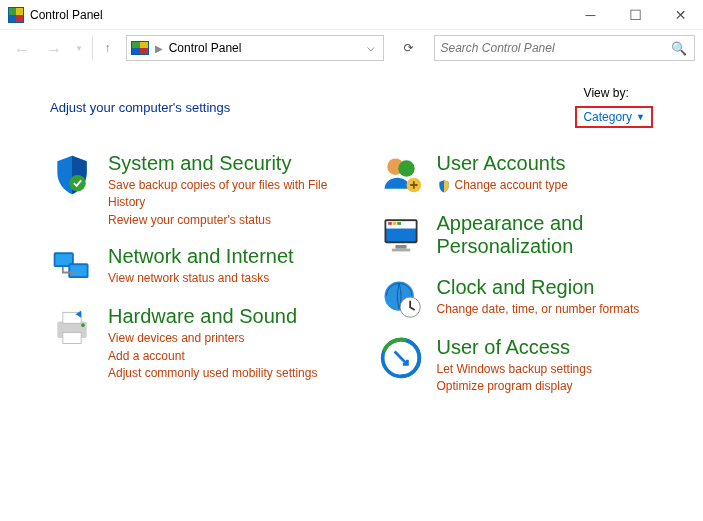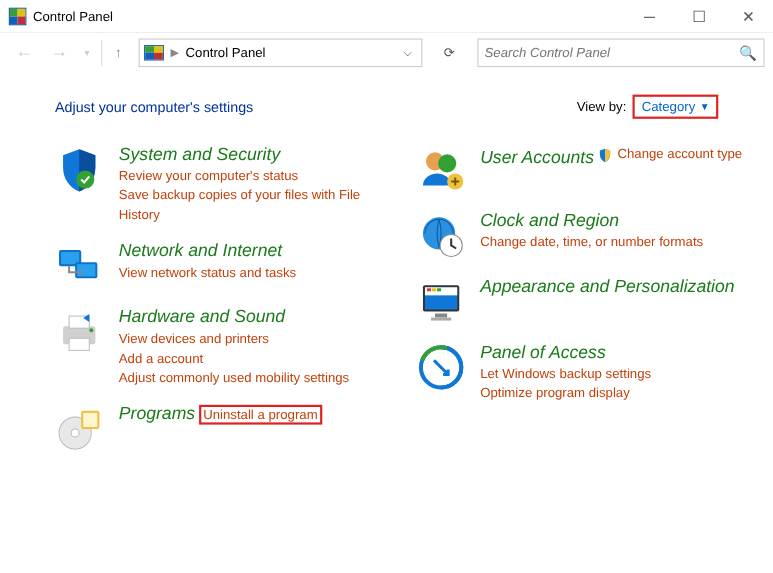--- a/index.html
+++ b/index.html
@@ -23,31 +23,31 @@
   .addr .spacer { flex: 1; }
   .addr .drop { color: #555; font-size: 10px; padding: 0 4px; }
   .refresh { width: 30px; height: 26px; display: flex; align-items: center; justify-content: center; color: #555; margin-left: 6px; }
   .search { flex: 1; height: 26px; border: 1px solid #ccc; display: flex; align-items: center; padding: 0 6px; margin-left: 6px; }
   .search input { flex: 1; border: none; outline: none; font-size: 12px; color: #777; font-style: italic; background: transparent; }
   .search .mag { color: #777; font-size: 13px; }
   
   .content { padding: 20px 20px 10px 50px; }
   .header-row { display: flex; align-items: center; justify-content: space-between; margin-bottom: 24px; padding-right: 30px;}
   .main-heading { color: #00319c; font-size: 13px; font-weight: normal; }
-  .viewby { font-size: 12px; display: flex; align-items: center; gap: 6px; }
+  .viewby { font-size: 12px; display: flex; align-items: center; gap: 6px; flex-direction: column; }
   .viewby .cat { color: #0066cc; padding: 2px 4px; display: inline-flex; align-items: center; gap: 4px;}
   .viewby .cat .dd { font-size: 9px; }
-  .redbox { border: 2px solid #d22; padding: 0 2px; }
+  .redbox { border: 2px solid #d22; padding: 0 2px; margin-left: 16px; }
   
   .cats { display: flex; gap: 24px; }
   .col { flex: 1; }
   .cat-item { display: flex; gap: 14px; margin-bottom: 16px; }
   .cat-icon { width: 44px; height: 44px; flex-shrink: 0; position: relative; }
   .cat-body { flex: 1; }
-  .cat-title { color: #1a7a1a; font-size: 16px; margin-bottom: 2px; display: inline-block; font-style: italic; }
+  .cat-title { color: #1a7a1a; font-size: 20px; margin-bottom: 2px; display: inline-block; }
   .cat-link { color: #c2410c; font-size: 12px; display: block; line-height: 1.45; }
   .cat-link.boxed { display: inline-block; }
   
   
   .ic-shield svg, .ic-net svg, .ic-hw svg, .ic-prog svg, .ic-user svg, .ic-appear svg, .ic-clock svg, .ic-ease svg { width: 44px; height: 44px; }
 </style>
 </head>
 <body>
 
 <div class="titlebar">
@@ -113,22 +113,22 @@
         <div class="cat-icon ic-shield">
           <svg viewBox="0 0 48 48">
               <path d="M24 4 L40 10 V22 C40 34 33 42 24 46 C15 42 8 34 8 22 V10 Z" fill="#1177d6"></path>
               <path d="M24 4 L40 10 V22 C40 34 33 42 24 46 V4 Z" fill="#0a4f9e"></path>
               <circle cx="30" cy="34" r="9" fill="#33a033"></circle>
               <path d="M26 34 l3 3 5-6" stroke="#fff" stroke-width="2" fill="none"></path>
             </svg>
         </div>
         <div class="cat-body">
           <a class="cat-title">System and Security</a>
+          <a class="cat-link">Save backup copies of your files with File History</a>
           <a class="cat-link">Review your computer's status</a>
-          <a class="cat-link">Save backup copies of your files with File History</a>
         </div>
       </div>
 
       <div class="cat-item">
         <div class="cat-icon ic-net">
           <svg viewBox="0 0 48 48">
               <rect x="4" y="8" width="22" height="16" rx="2" fill="#0e72c7"></rect>
               <rect x="6" y="10" width="18" height="12" fill="#2aa0f0"></rect>
               <rect x="20" y="20" width="22" height="16" rx="2" fill="#0e72c7"></rect>
               <rect x="22" y="22" width="18" height="12" fill="#2aa0f0"></rect>
@@ -152,36 +152,20 @@
             </svg>
         </div>
         <div class="cat-body">
           <a class="cat-title">Hardware and Sound</a>
           <a class="cat-link">View devices and printers</a>
           <a class="cat-link">Add a account</a>
           <a class="cat-link">Adjust commonly used mobility settings</a>
         </div>
       </div>
 
-      <div class="cat-item">
-        <div class="cat-icon ic-prog">
-          <svg viewBox="0 0 48 48">
-              <circle cx="20" cy="28" r="16" fill="#e8e8e8" stroke="#bbb"></circle>
-              <circle cx="20" cy="28" r="4" fill="#fff" stroke="#bbb"></circle>
-              <rect x="26" y="6" width="18" height="18" rx="2" fill="#f0c040"></rect>
-              <rect x="28" y="8" width="14" height="14" fill="#fff6d0"></rect>
-            </svg>
-        </div>
-        <div class="cat-body">
-          <a class="cat-title">Programs</a>
-          <span class="redbox">
-            <a class="cat-link boxed">Uninstall a program</a>
-          </span>
-        </div>
-      </div>
 
     </div>
 
     <div class="col">
 
       <div class="cat-item">
         <div class="cat-icon ic-user">
           <svg viewBox="0 0 48 48">
               <circle cx="18" cy="16" r="9" fill="#e8a050"></circle>
               <circle cx="30" cy="18" r="9" fill="#33a033"></circle>
@@ -196,63 +180,63 @@
             <svg width="14" height="14" viewBox="0 0 48 48">
                 <path d="M24 4 L40 10 V22 C40 34 33 42 24 46 C15 42 8 34 8 22 V10 Z" fill="#1177d6"></path>
                 <path d="M24 4 V46 C33 42 40 34 40 22 V10 Z" fill="#f0c040"></path>
               </svg>
             <a class="cat-link" style="display:inline">Change account type</a>
           </span>
         </div>
       </div>
 
       <div class="cat-item">
-        <div class="cat-icon ic-clock">
-          <svg viewBox="0 0 48 48">
-              <circle cx="22" cy="22" r="16" fill="#2a90e0"></circle>
-              <path d="M8 22 a14 14 0 0 1 28 0 M22 8 a14 28 0 0 1 0 28 M22 8 a14 28 0 0 0 0 28" stroke="#0a5aa0" stroke-width="1" fill="none"></path>
-              <circle cx="34" cy="34" r="11" fill="#fff" stroke="#888"></circle>
-              <path d="M34 27 v7 l5 3" stroke="#333" stroke-width="2" fill="none"></path>
-            </svg>
-        </div>
-        <div class="cat-body">
-          <a class="cat-title">Clock and Region</a>
-          <a class="cat-link">Change date, time, or number formats</a>
-        </div>
-      </div>
-
-      <div class="cat-item">
         <div class="cat-icon ic-appear">
           <svg viewBox="0 0 48 48">
               <rect x="6" y="8" width="36" height="26" rx="2" fill="#333"></rect>
               <rect x="8" y="10" width="32" height="22" fill="#1177d6"></rect>
               <rect x="8" y="10" width="32" height="8" fill="#fff"></rect>
               <rect x="10" y="11" width="4" height="3" fill="#d04040"></rect>
               <rect x="15" y="11" width="4" height="3" fill="#e0c010"></rect>
               <rect x="20" y="11" width="4" height="3" fill="#33a033"></rect>
               <rect x="18" y="36" width="12" height="4" fill="#888"></rect>
               <rect x="14" y="40" width="20" height="3" fill="#aaa"></rect>
             </svg>
         </div>
         <div class="cat-body">
           <a class="cat-title">Appearance and Personalization</a>
         </div>
       </div>
 
       <div class="cat-item">
+        <div class="cat-icon ic-clock">
+          <svg viewBox="0 0 48 48">
+              <circle cx="22" cy="22" r="16" fill="#2a90e0"></circle>
+              <path d="M8 22 a14 14 0 0 1 28 0 M22 8 a14 28 0 0 1 0 28 M22 8 a14 28 0 0 0 0 28" stroke="#0a5aa0" stroke-width="1" fill="none"></path>
+              <circle cx="34" cy="34" r="11" fill="#fff" stroke="#888"></circle>
+              <path d="M34 27 v7 l5 3" stroke="#333" stroke-width="2" fill="none"></path>
+            </svg>
+        </div>
+        <div class="cat-body">
+          <a class="cat-title">Clock and Region</a>
+          <a class="cat-link">Change date, time, or number formats</a>
+        </div>
+      </div>
+
+      <div class="cat-item">
         <div class="cat-icon ic-ease">
           <svg viewBox="0 0 48 48">
               <circle cx="24" cy="24" r="20" fill="none" stroke="#1177d6" stroke-width="4"></circle>
               <path d="M24 4 a20 20 0 0 1 0 40" fill="none" stroke="#1177d6" stroke-width="4"></path>
               <path d="M17 17 l14 14 M31 26 v5 h-5" stroke="#1177d6" stroke-width="3" fill="none"></path>
               <circle cx="24" cy="24" r="20" fill="none" stroke="#33a033" stroke-width="4" stroke-dasharray="30 100" transform="rotate(200 24 24)"></circle>
             </svg>
         </div>
         <div class="cat-body">
-          <a class="cat-title">Panel of Access</a>
+          <a class="cat-title">User of Access</a>
           <a class="cat-link">Let Windows backup settings</a>
           <a class="cat-link">Optimize program display</a>
         </div>
       </div>
 
     </div>
   </div>
 </div>
 
 </body></html>

